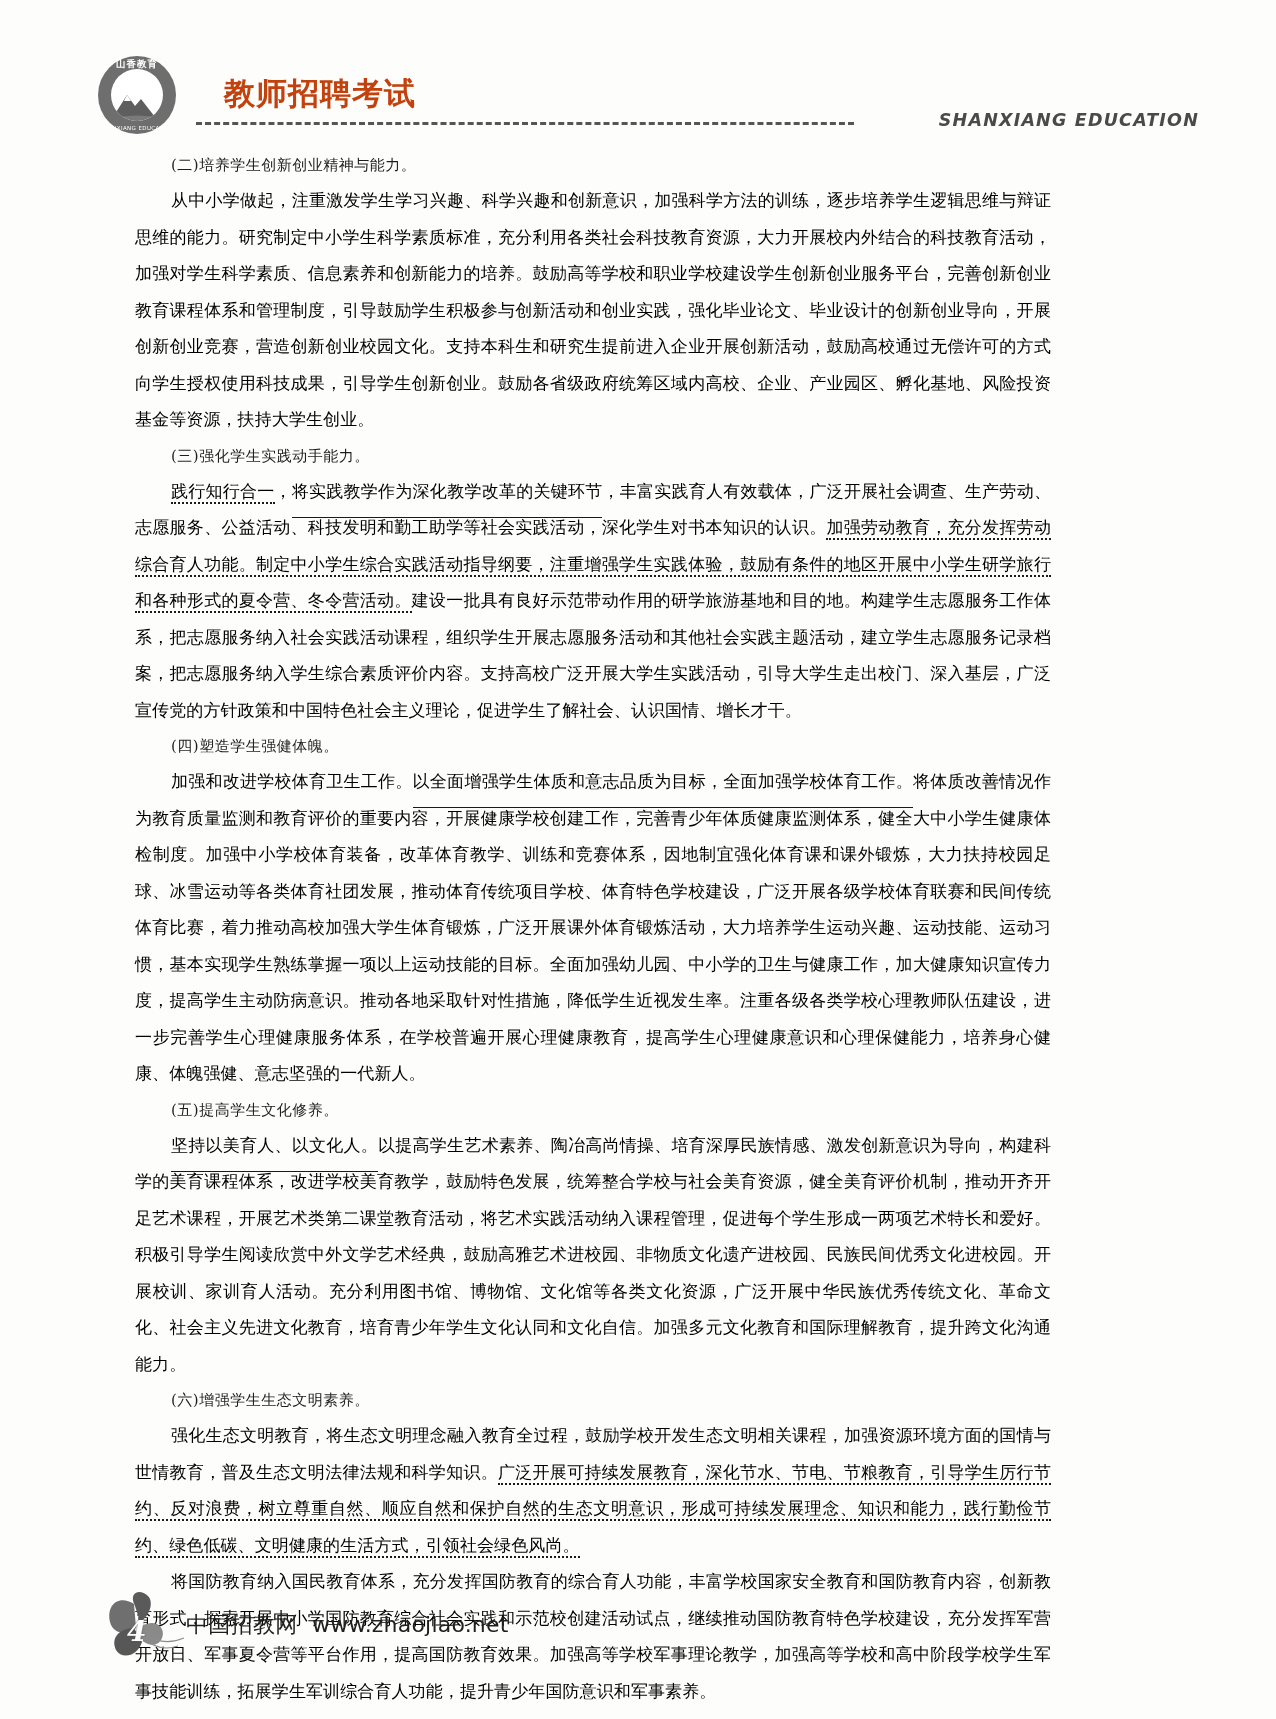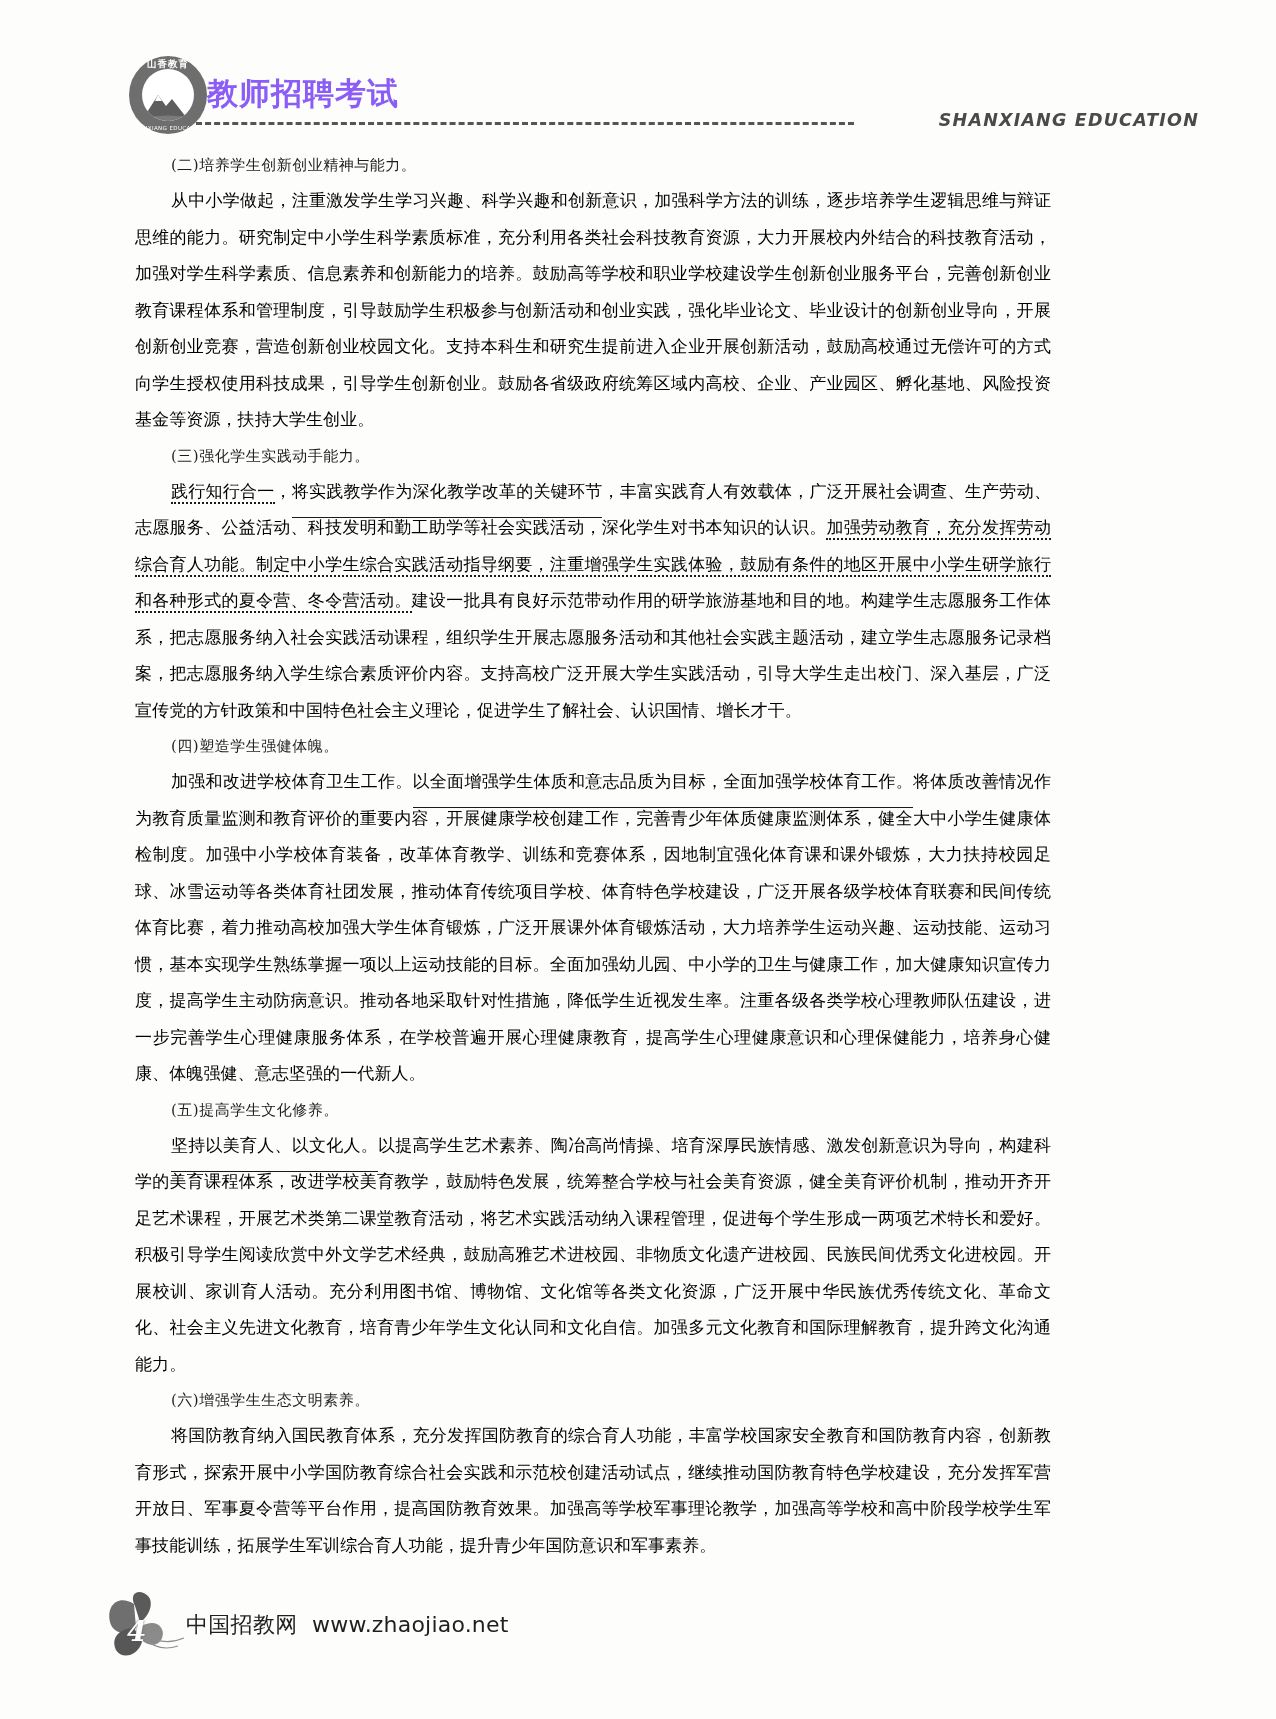--- a/index.html
+++ b/index.html
@@ -21,21 +21,21 @@
   
   .header {
     position: absolute;
     left: 0;
     top: 0;
     width: 1276px;
     height: 135px;
   }
   .logo-wrap {
     position: absolute;
-    left: 129px;
+    left: 98px;
     top: 56px;
     width: 78px;
     height: 78px;
   }
   .logo-circle {
     position: absolute;
     left: 0; top: 0;
     width: 78px; height: 78px;
     border-radius: 50%;
     background: #6e6e6e;
@@ -71,25 +71,25 @@
     bottom: 3px;
     width: 78px;
     text-align: center;
     font-size: 5.5px;
     color: #ffffff;
     letter-spacing: 0.4px;
     font-family: "DejaVu Sans", sans-serif;
   }
   .header-title {
     position: absolute;
-    left: 207px;
+    left: 224px;
     top: 73px;
     font-size: 31px;
     font-weight: bold;
-    color: #8b5cf6;
+    color: #c2410c;
     letter-spacing: 1px;
     font-family: Liberation Mono, monospace;
     white-space: nowrap;
   }
   .header-dash {
     position: absolute;
     left: 196px;
     top: 122px;
     width: 658px;
     height: 0;
@@ -214,20 +214,21 @@
     <p class="sec-head">(三)强化学生实践动手能力。</p>
     <p class="para"><u class="wavy">践行知行合一</u><span>，</span><u class="solid">将实践教学作为深化教学改革的关键环节</u><span>，丰富实践育人有效载体，广泛开展社会调查、生产劳动、志愿服务、公益活动、科技发明和勤工助学等社会实践活动，深化学生对书本知识的认识。</span><u class="wavy">加强劳动教育，充分发挥劳动综合育人功能。制定中小学生综合实践活动指导纲要，注重增强学生实践体验，鼓励有条件的地区开展中小学生研学旅行和各种形式的夏令营、冬令营活动。</u><span>建设一批具有良好示范带动作用的研学旅游基地和目的地。构建学生志愿服务工作体系，把志愿服务纳入社会实践活动课程，组织学生开展志愿服务活动和其他社会实践主题活动，建立学生志愿服务记录档案，把志愿服务纳入学生综合素质评价内容。支持高校广泛开展大学生实践活动，引导大学生走出校门、深入基层，广泛宣传党的方针政策和中国特色社会主义理论，促进学生了解社会、认识国情、增长才干。</span></p>
 
     <p class="sec-head">(四)塑造学生强健体魄。</p>
     <p class="para"><span>加强和改进学校体育卫生工作。</span><u class="solid">以全面增强学生体质和意志品质为目标，全面加强学校体育工作。</u><span>将体质改善情况作为教育质量监测和教育评价的重要内容，开展健康学校创建工作，完善青少年体质健康监测体系，健全大中小学生健康体检制度。加强中小学校体育装备，改革体育教学、训练和竞赛体系，因地制宜强化体育课和课外锻炼，大力扶持校园足球、冰雪运动等各类体育社团发展，推动体育传统项目学校、体育特色学校建设，广泛开展各级学校体育联赛和民间传统体育比赛，着力推动高校加强大学生体育锻炼，广泛开展课外体育锻炼活动，大力培养学生运动兴趣、运动技能、运动习惯，基本实现学生熟练掌握一项以上运动技能的目标。全面加强幼儿园、中小学的卫生与健康工作，加大健康知识宣传力度，提高学生主动防病意识。推动各地采取针对性措施，降低学生近视发生率。注重各级各类学校心理教师队伍建设，进一步完善学生心理健康服务体系，在学校普遍开展心理健康教育，提高学生心理健康意识和心理保健能力，培养身心健康、体魄强健、意志坚强的一代新人。</span></p>
 
     <p class="sec-head">(五)提高学生文化修养。</p>
     <p class="para"><u class="solid">坚持以美育人、以文化人。</u><span>以提高学生艺术素养、陶冶高尚情操、培育深厚民族情感、激发创新意识为导向，构建科学的美育课程体系，改进学校美育教学，鼓励特色发展，统筹整合学校与社会美育资源，健全美育评价机制，推动开齐开足艺术课程，开展艺术类第二课堂教育活动，将艺术实践活动纳入课程管理，促进每个学生形成一两项艺术特长和爱好。积极引导学生阅读欣赏中外文学艺术经典，鼓励高雅艺术进校园、非物质文化遗产进校园、民族民间优秀文化进校园。开展校训、家训育人活动。充分利用图书馆、博物馆、文化馆等各类文化资源，广泛开展中华民族优秀传统文化、革命文化、社会主义先进文化教育，培育青少年学生文化认同和文化自信。加强多元文化教育和国际理解教育，提升跨文化沟通能力。</span></p>
 
     <p class="sec-head">(六)增强学生生态文明素养。</p>
+    <p class="para"><span>强化生态文明教育，将生态文明理念融入教育全过程，鼓励学校开发生态文明相关课程，加强资源环境方面的国情与世情教育，普及生态文明法律法规和科学知识。</span><u class="wavy">广泛开展可持续发展教育，深化节水、节电、节粮教育，引导学生厉行节约、反对浪费，树立尊重自然、顺应自然和保护自然的生态文明意识，形成可持续发展理念、知识和能力，践行勤俭节约、绿色低碳、文明健康的生活方式，引领社会绿色风尚。</u></p>
 
     <p class="para">将国防教育纳入国民教育体系，充分发挥国防教育的综合育人功能，丰富学校国家安全教育和国防教育内容，创新教育形式，探索开展中小学国防教育综合社会实践和示范校创建活动试点，继续推动国防教育特色学校建设，充分发挥军营开放日、军事夏令营等平台作用，提高国防教育效果。加强高等学校军事理论教学，加强高等学校和高中阶段学校学生军事技能训练，拓展学生军训综合育人功能，提升青少年国防意识和军事素养。</p>
   </div>
 
   <svg class="butterfly" viewBox="0 0 96 76">
     <path d="M30 16 C14 6, 2 18, 6 34 C9 46, 22 48, 32 40 Z" fill="#6f6f6f"></path>
     <path d="M31 18 C24 4, 36 0, 44 8 C50 14, 46 28, 36 34 Z" fill="#5a5a5a"></path>
     <path d="M30 40 C16 40, 6 50, 12 62 C18 72, 34 68, 38 54 Z" fill="#575757"></path>
     <path d="M38 38 C52 30, 62 40, 58 50 C54 60, 42 58, 36 50 Z" fill="#8a8a8a"></path>
     <path d="M40 46 C52 54, 66 56, 80 50" stroke="#8d8d8d" stroke-width="1.2" fill="none"></path>

